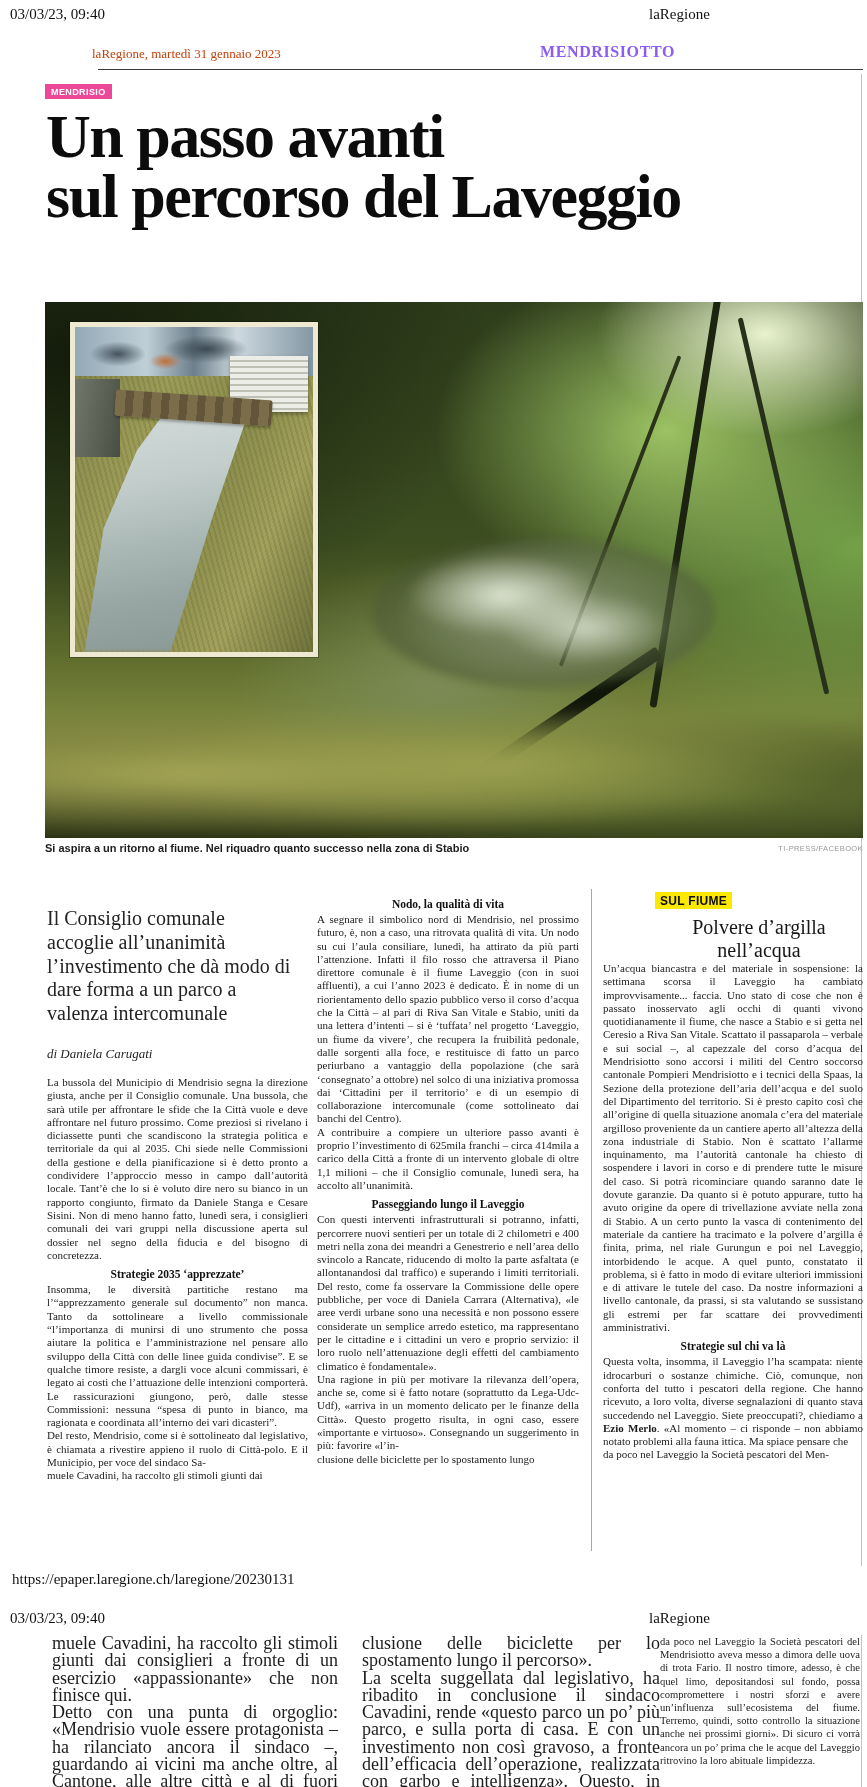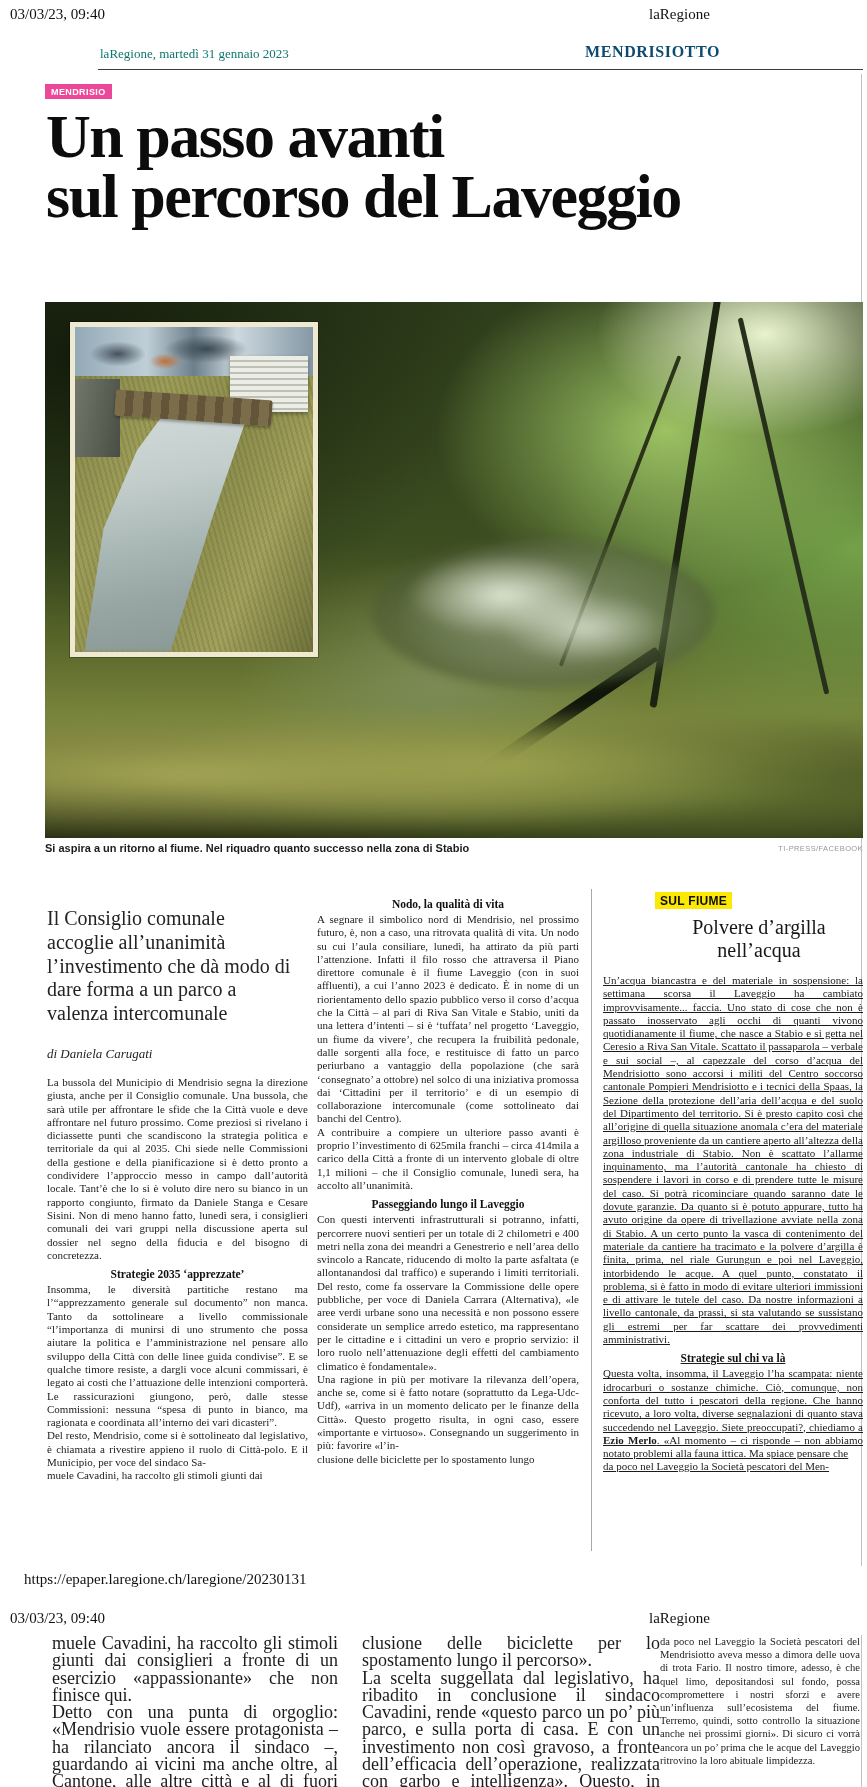--- a/index.html
+++ b/index.html
@@ -7,27 +7,27 @@
     width:867px;height:1787px;position:relative;overflow:hidden;
     background:#ffffff;color:#1a1a1a;
     font-family:"Liberation Serif", serif;
     -webkit-font-smoothing:antialiased;
   }
   .abs{position:absolute;}
 
   
   .print-ts{top:6px;left:10px;font-size:15px;color:#111;}
   .print-site{top:6px;left:649px;font-size:15px;color:#111;}
-  .page-url{top:1571px;left:24px;font-size:15px;color:#111;}
+  .page-url{top:1571px;left:12px;font-size:15px;color:#111;}
   .p2-ts{top:1610px;left:10px;font-size:15px;color:#111;}
   .p2-site{top:1610px;left:649px;font-size:15px;color:#111;}
 
   
-  .edition{top:46px;left:100px;font-size:13px;color:#0f766e;}
-  .section{top:43px;left:540px;width:180px;text-align:right;font-weight:bold;font-size:16px;letter-spacing:.6px;color:#0c4a6e;}
+  .edition{top:46px;left:92px;font-size:13px;color:#c2410c;}
+  .section{top:43px;left:540px;width:180px;text-align:left;font-weight:bold;font-size:16px;letter-spacing:.6px;color:#8b5cf6;}
   .mast-rule{top:69px;left:98px;width:765px;height:1px;background:#3c3c3c;}
   .page-edge-1{top:74px;left:861px;width:1px;height:1492px;background:#c2c2c2;}
   .page-edge-2{top:1635px;left:861px;width:1px;height:152px;background:#c2c2c2;}
 
   
   .kicker-green{
     top:84px;left:45px;color:#fff;
     font-family:"Liberation Sans",sans-serif;font-weight:bold;font-size:9px;
     letter-spacing:.4px;padding:3px 6px 2px;
   }
@@ -113,21 +113,21 @@
 
   .lede{margin-top:32px;width:246px;font-size:20px;line-height:1.19;color:#232323;}
   .byline{margin-top:20px;font-size:13px;font-style:italic;color:#1f1f1f;}
   .body p{margin:0;font-size:11px;line-height:13.3px;text-align:justify;color:#1c1c1c;}
   .col1 .body{margin-top:14px;}
   .subhead{font-weight:bold;font-size:11.5px;text-align:center;margin:6px 0 3px;color:#111;}
   .col2 .subhead.first{margin-top:23px;text-align:center;}
 
   .sidebar-kicker-wrap{margin:16px 0 0 52px;}
   .sidebar-title{margin:7px 0 0 52px;font-size:20px;line-height:23px;color:#161616;text-align:center;}
-  .col3 .body{margin-top:12px;text-decoration:underline;}
+  .col3 .body{}
   .bold-inline{font-weight:bold;}
 
   
   .p2cols{top:1635px;left:52px;width:810px;height:152px;overflow:hidden;}
   .p2col{position:absolute;top:0;}
   .p2c1{left:0;width:286px;}
   .p2c2{left:310px;width:298px;}
   .p2c3{left:608px;width:200px;}
   .p2c1 p,.p2c2 p{margin:0;font-size:18px;line-height:17.3px;text-align:justify;color:#1c1c1c;}
   .p2c3 p{margin:0;font-size:10.6px;line-height:13.2px;text-align:justify;color:#1c1c1c;}

